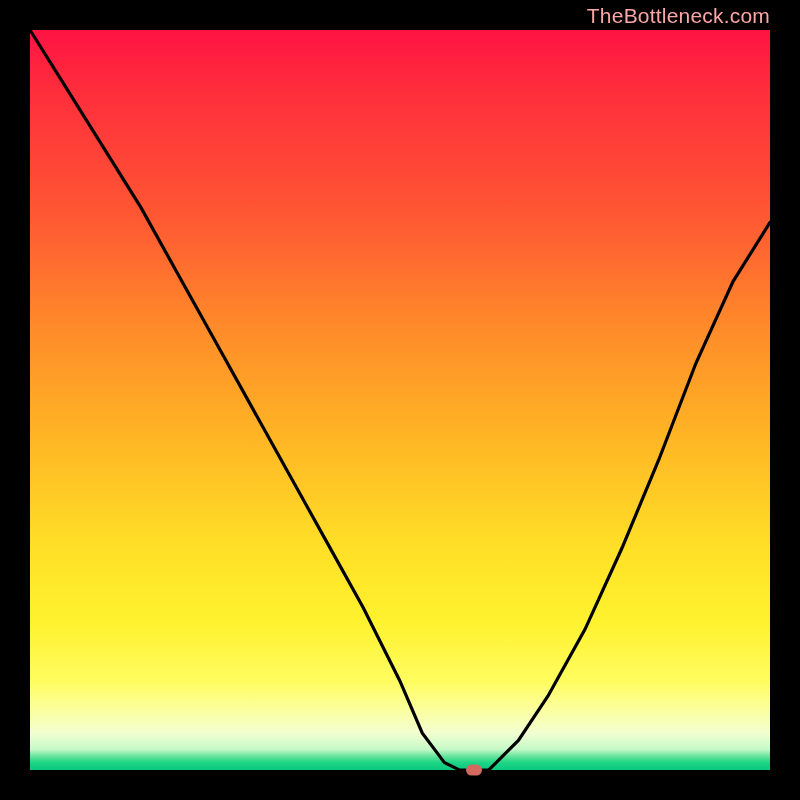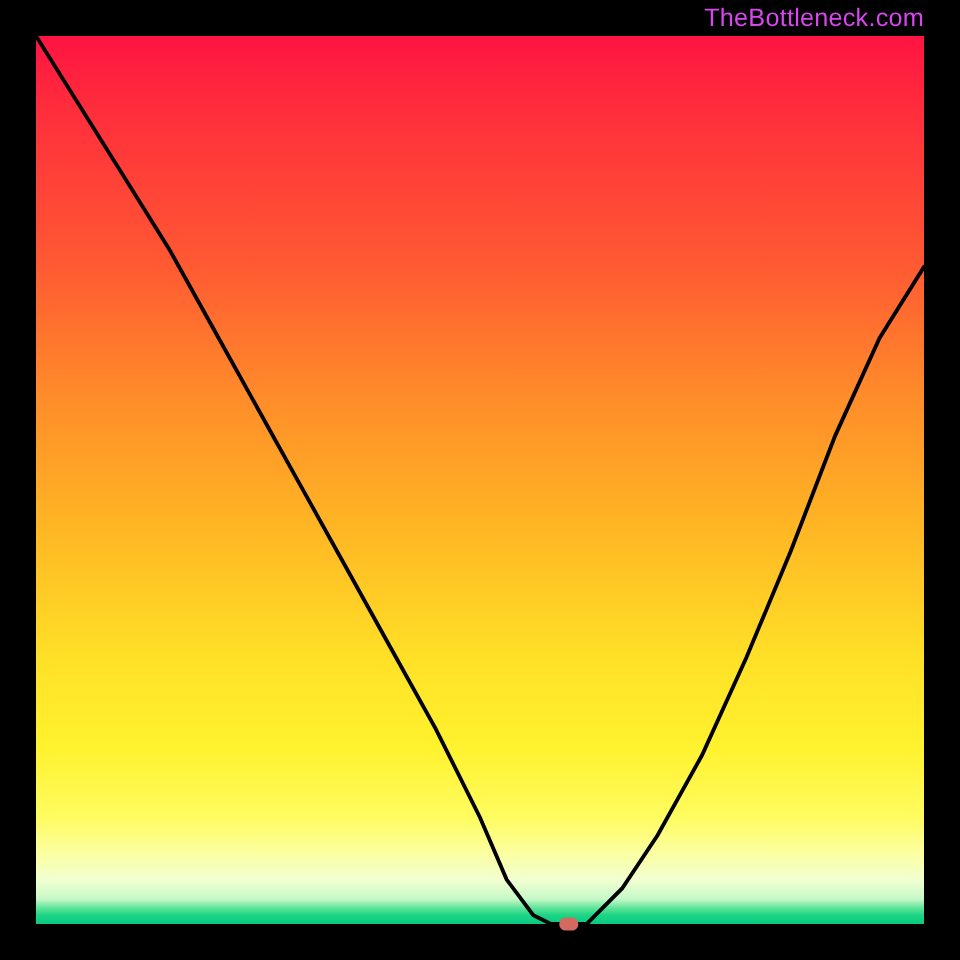--- a/index.html
+++ b/index.html
@@ -39,21 +39,21 @@
       #c6f9c8 97.2%,
       #5fe39a 98.2%,
       #1ed586 99%,
       #08c97f 100%
     );
   }
   .watermark {
     position: absolute;
     top: 4px;
     right: 30px;
-    color: #d946ef;
+    color: #fca5a5;
     font-size: 21px;
     font-weight: 500;
     letter-spacing: 0.2px;
   }
   .curve {
     position: absolute;
     left: 0;
     top: 0;
     width: 740px;
     height: 740px;

